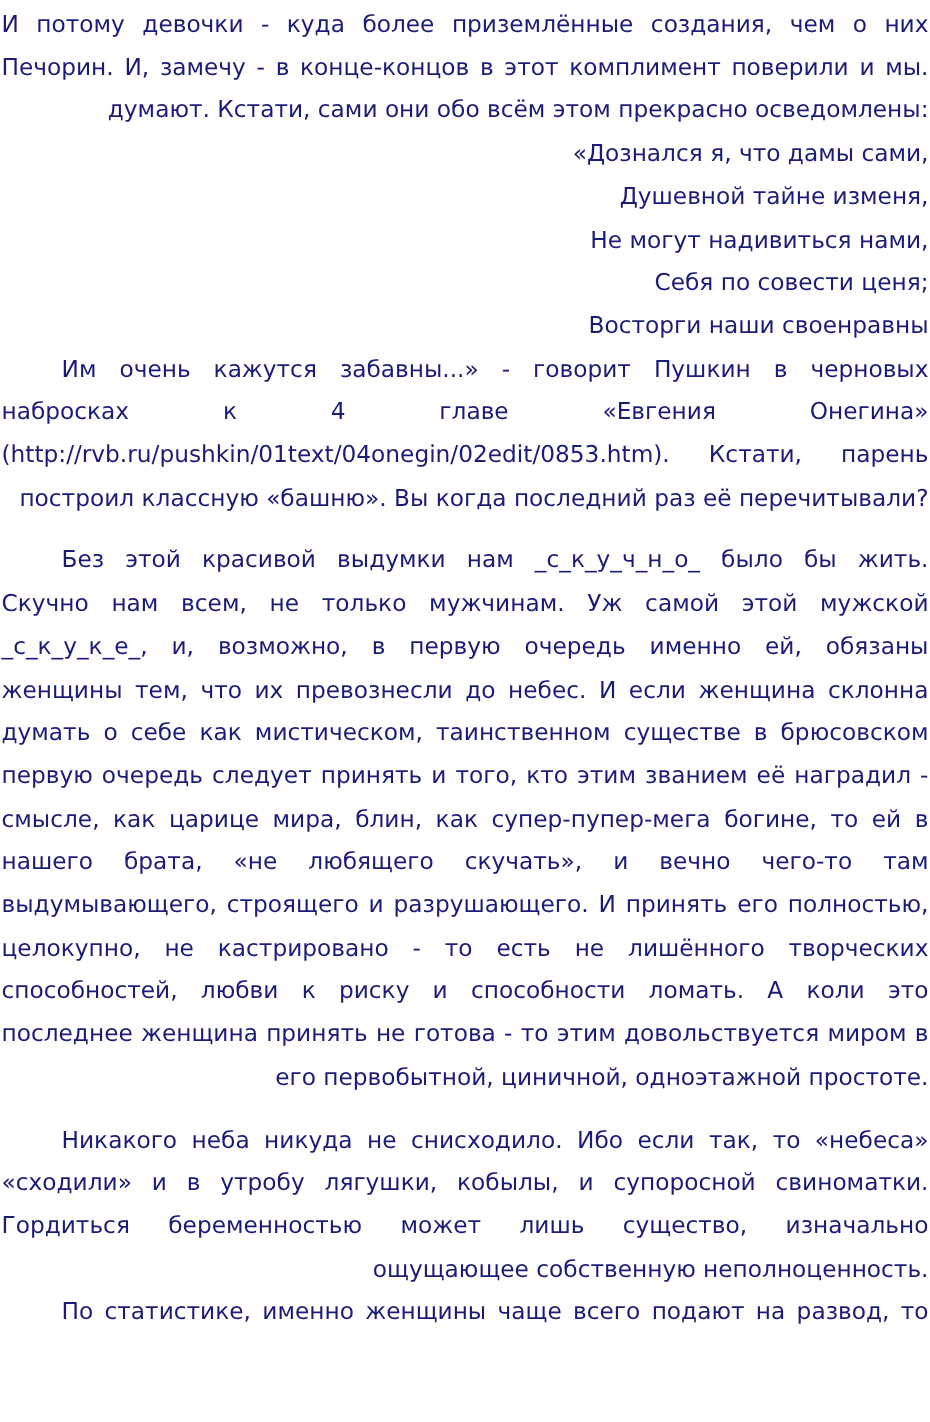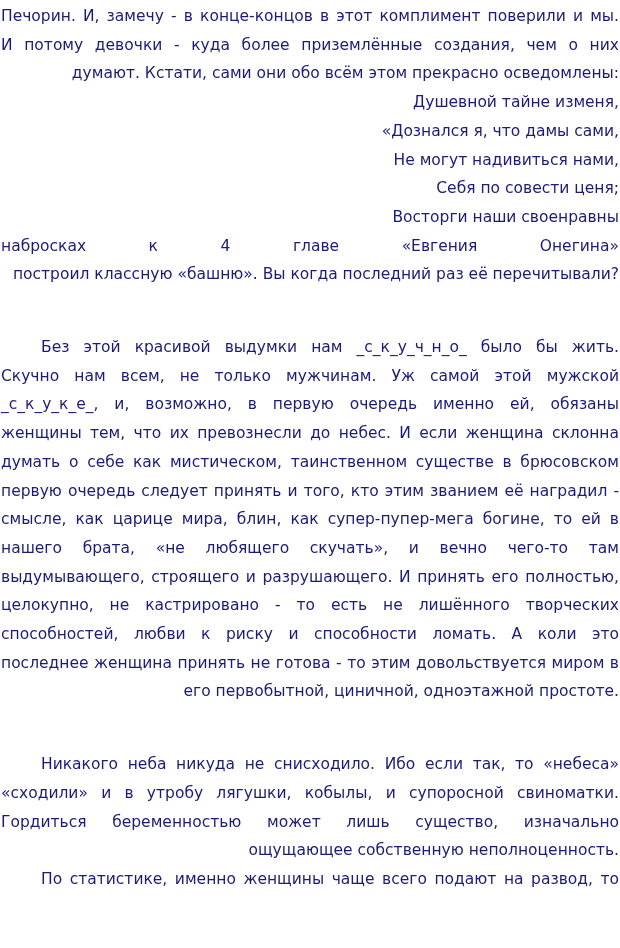--- a/index.html
+++ b/index.html
@@ -13,51 +13,53 @@
     box-sizing: border-box;
     width: 620px;
     height: 948px;
     padding: 2px 1px 0 1px;
     font-family: "DejaVu Sans", "Liberation Sans", sans-serif;
     font-size: 15.5px;
     line-height: 28.7px;
     color: var(--text-color, #1b1b78);
   }
   .block { margin: 0; }
-  .gap-before { margin-top: 44px; }
+  .gap-before { margin-top: 13px; }
   .line {
     min-height: 28.7px;
     text-align: right;
     word-spacing: normal;
   }
   .just {
     text-align: justify;
     text-align-last: justify;
   }
   .ind { text-indent: 40px; }
 </style>
 </head>
 <body>
 
 <div class="page">
   <div>
       <div class="block">
+        <div class="line just">И потому девочки - куда более приземлённые создания, чем о них</div>
         <div class="line just">Печорин. И, замечу - в конце-концов в этот комплимент поверили и мы.</div>
-        <div class="line just">И потому девочки - куда более приземлённые создания, чем о них</div>
         <div class="line">думают. Кстати, сами они обо всём этом прекрасно осведомлены:</div>
       </div>
       <div class="block">
+        <div class="line ind">«Дознался я, что дамы сами,</div>
         <div class="line ind">Душевной тайне изменя,</div>
-        <div class="line ind">«Дознался я, что дамы сами,</div>
         <div class="line ind">Не могут надивиться нами,</div>
         <div class="line ind">Себя по совести ценя;</div>
         <div class="line ind">Восторги наши своенравны</div>
       </div>
       <div class="block">
+        <div class="line just ind">Им очень кажутся забавны...» - говорит Пушкин в черновых</div>
         <div class="line just">набросках к 4 главе «Евгения Онегина»</div>
+        <div class="line just">(http://rvb.ru/pushkin/01text/04onegin/02edit/0853.htm). Кстати, парень</div>
         <div class="line">построил классную «башню». Вы когда последний раз её перечитывали?</div>
       </div>
       <div class="block gap-before">
         <div class="line just ind">Без этой красивой выдумки нам _с_к_у_ч_н_о_ было бы жить.</div>
         <div class="line just">Скучно нам всем, не только мужчинам. Уж самой этой мужской</div>
         <div class="line just">_с_к_у_к_е_, и, возможно, в первую очередь именно ей, обязаны</div>
         <div class="line just">женщины тем, что их превознесли до небес. И если женщина склонна</div>
         <div class="line just">думать о себе как мистическом, таинственном существе в брюсовском</div>
         <div class="line just">первую очередь следует принять и того, кто этим званием её наградил -</div>
         <div class="line just">смысле, как царице мира, блин, как супер-пупер-мега богине, то ей в</div>

